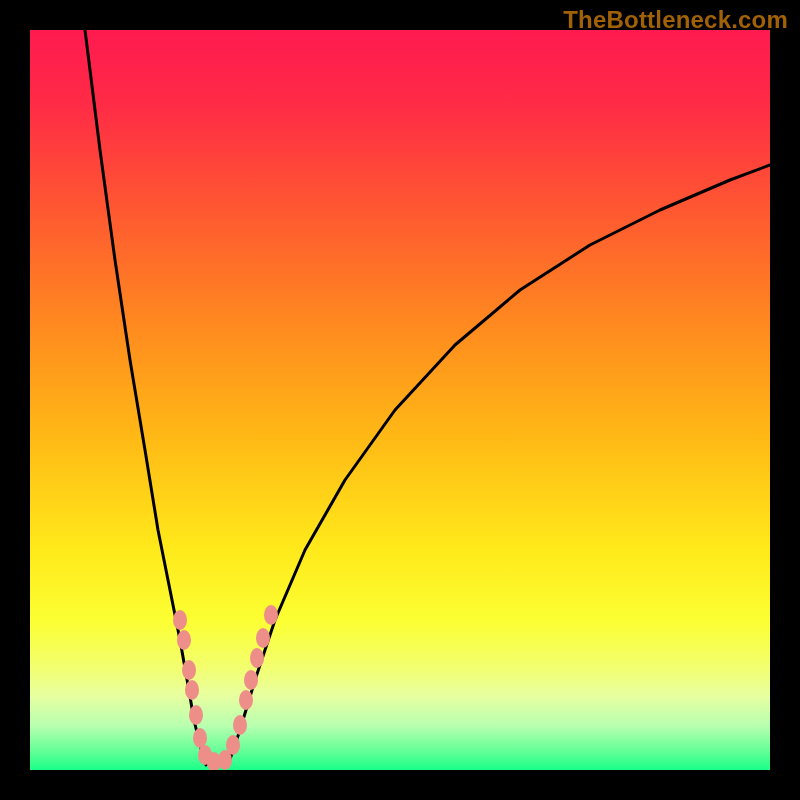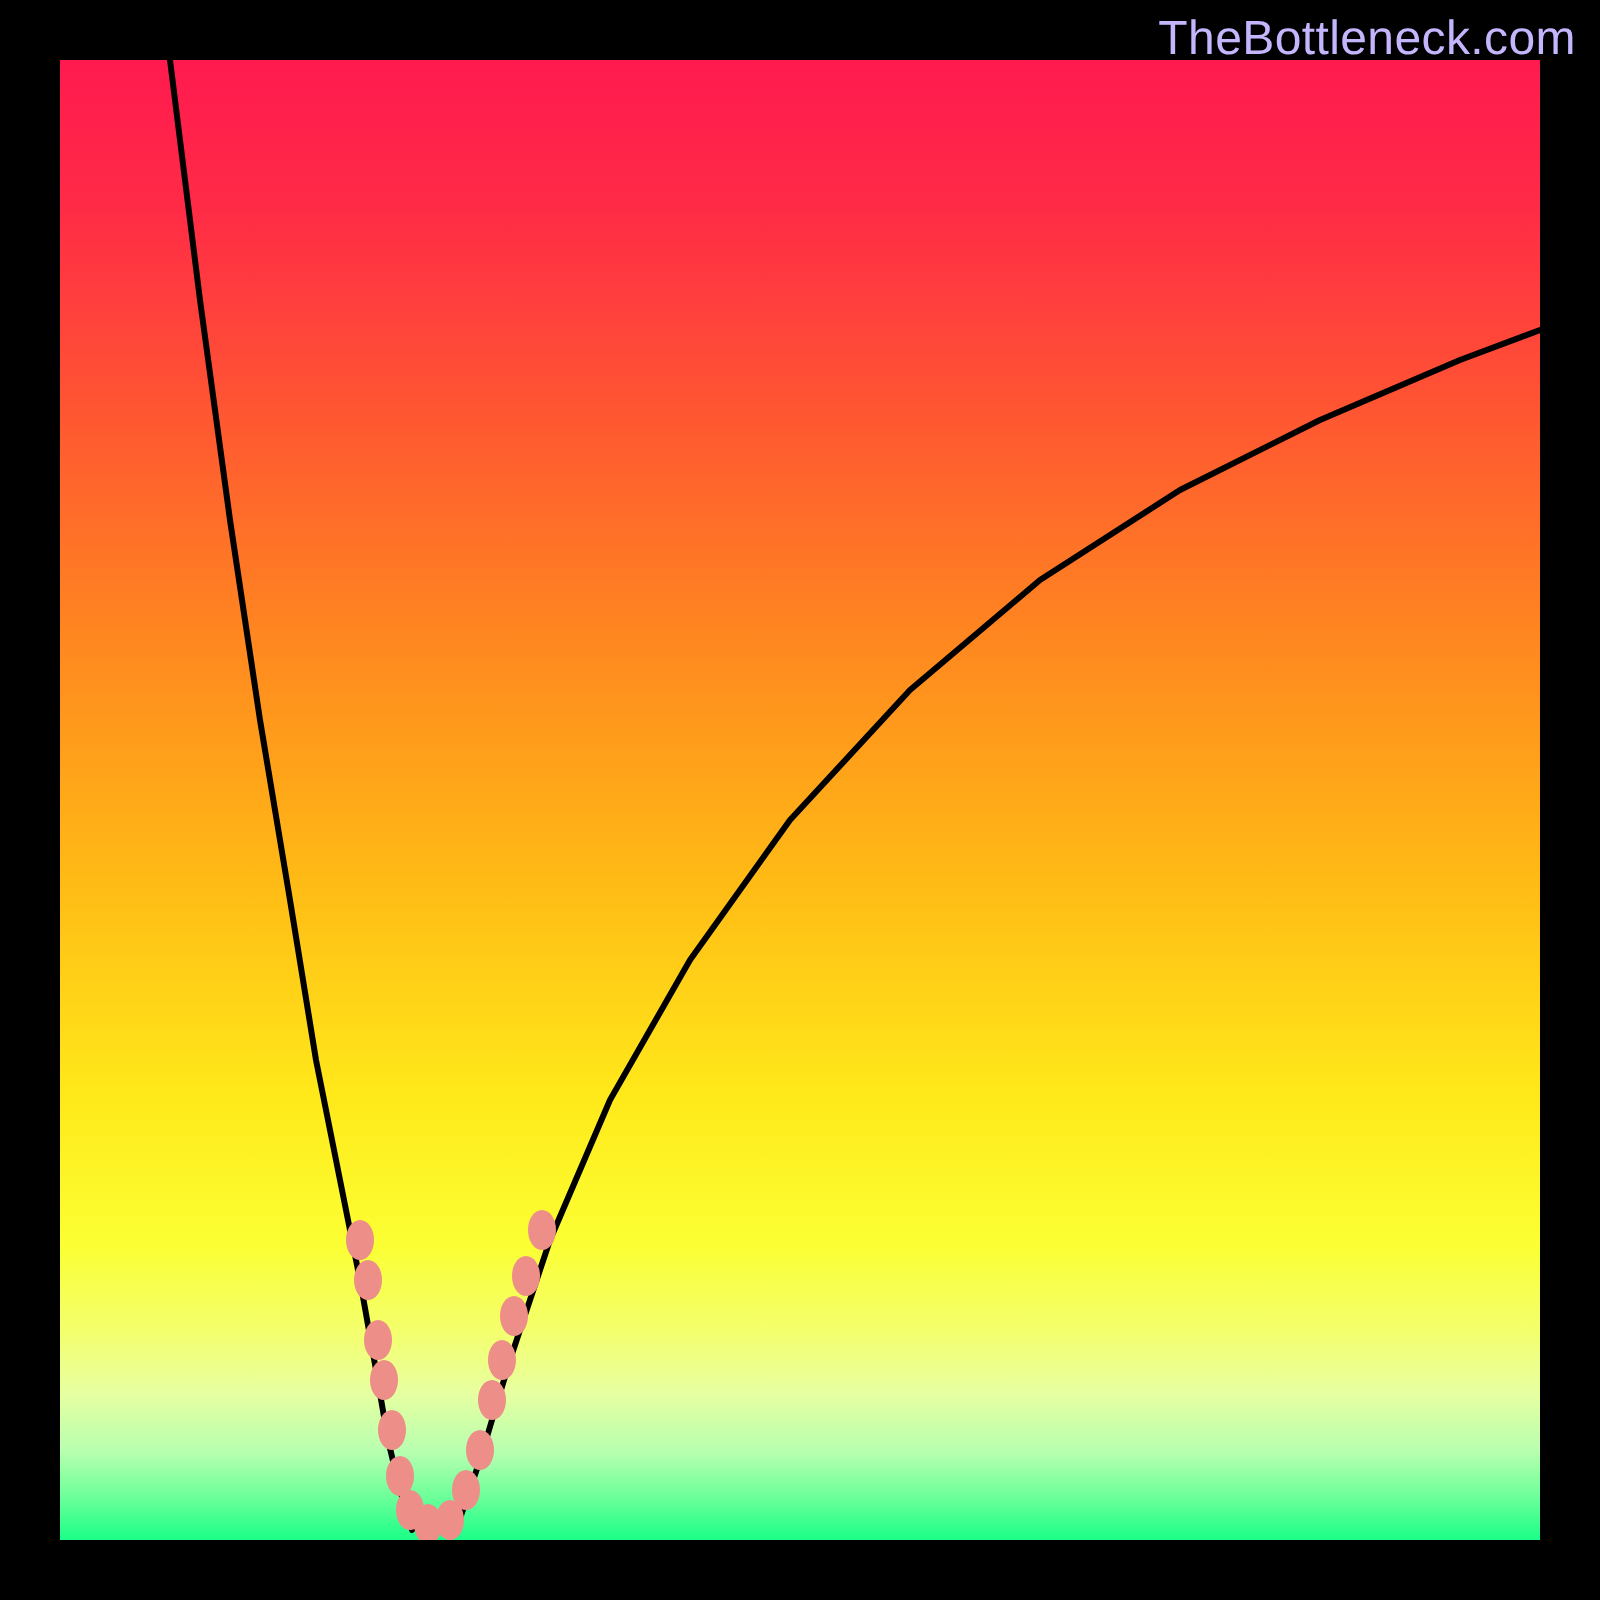--- a/index.html
+++ b/index.html
@@ -26,23 +26,23 @@
     overflow: hidden;
   }
   .gradient {
     position: absolute;
     left: 0; top: 0; right: 0; bottom: 0;
   }
   .watermark {
     position: absolute;
     top: 6px;
     right: 12px;
-    color: #c4b5fd;
+    color: #a16207;
     font-size: 24px;
-    font-weight: 400;
+    font-weight: 700;
     letter-spacing: 0.2px;
     user-select: none;
   }
   svg.curves {
     position: absolute;
     left: 0; top: 0;
     width: 740px; height: 740px;
   }
 </style>
 </head>

